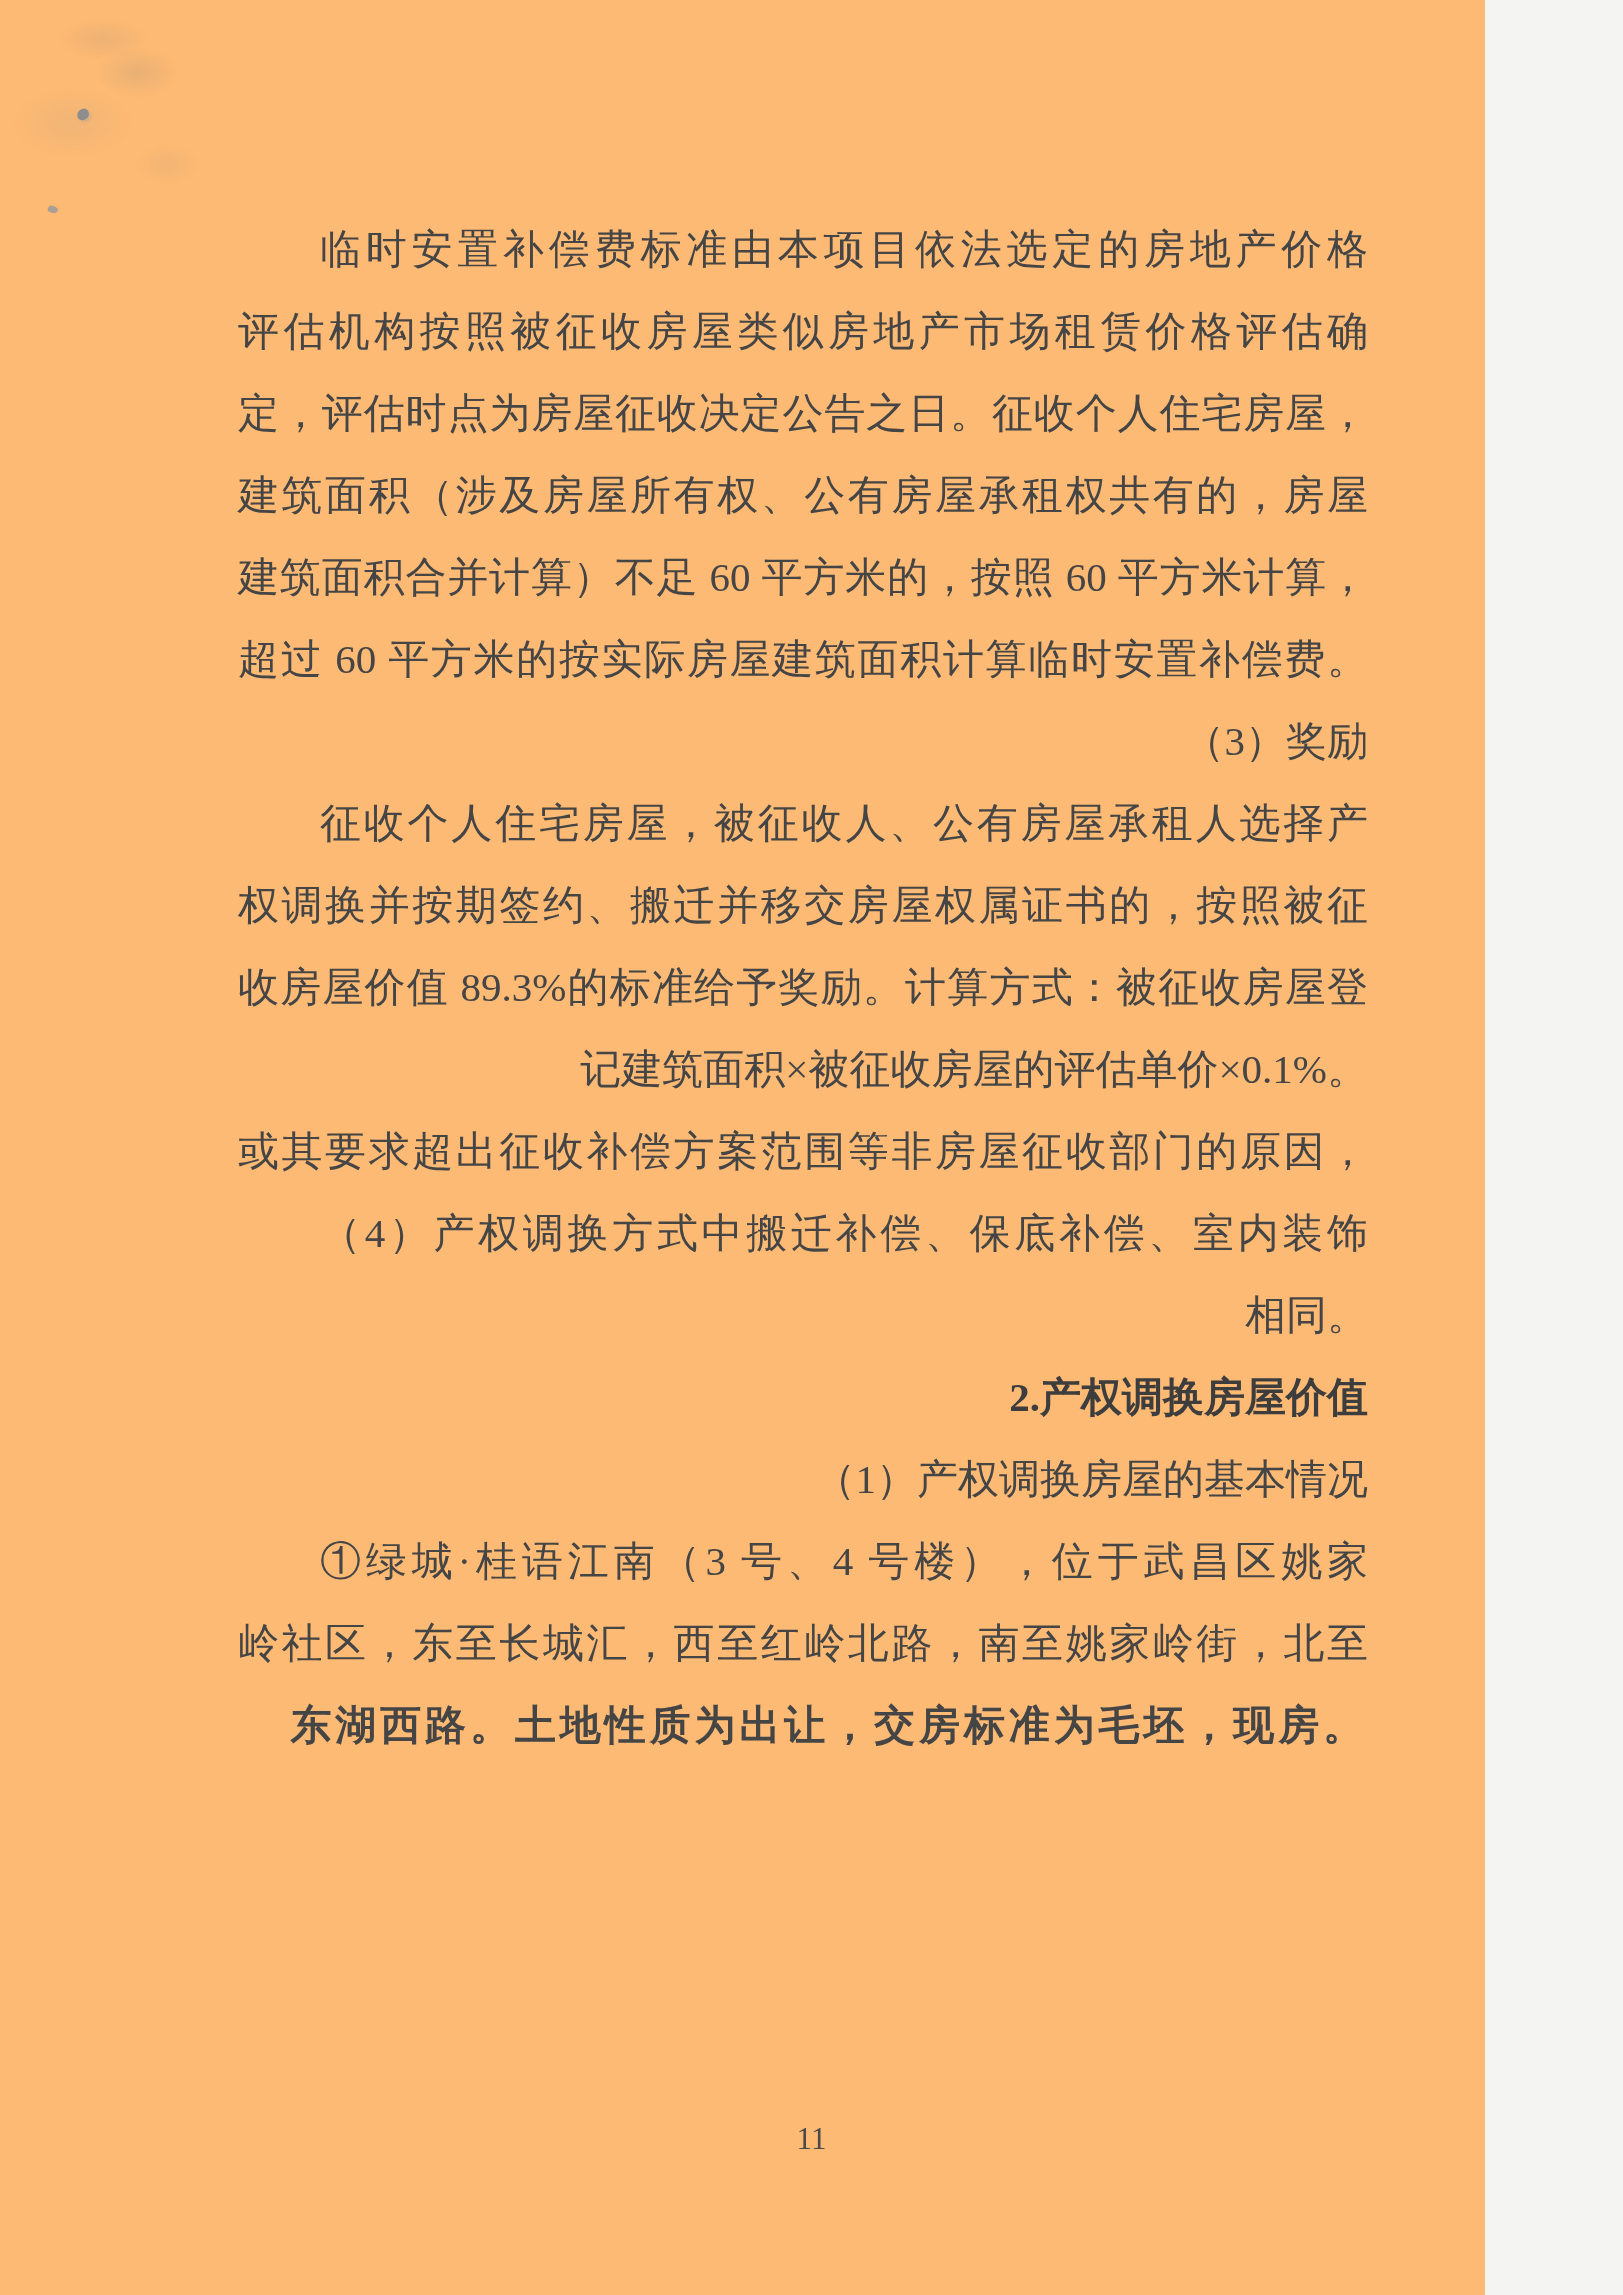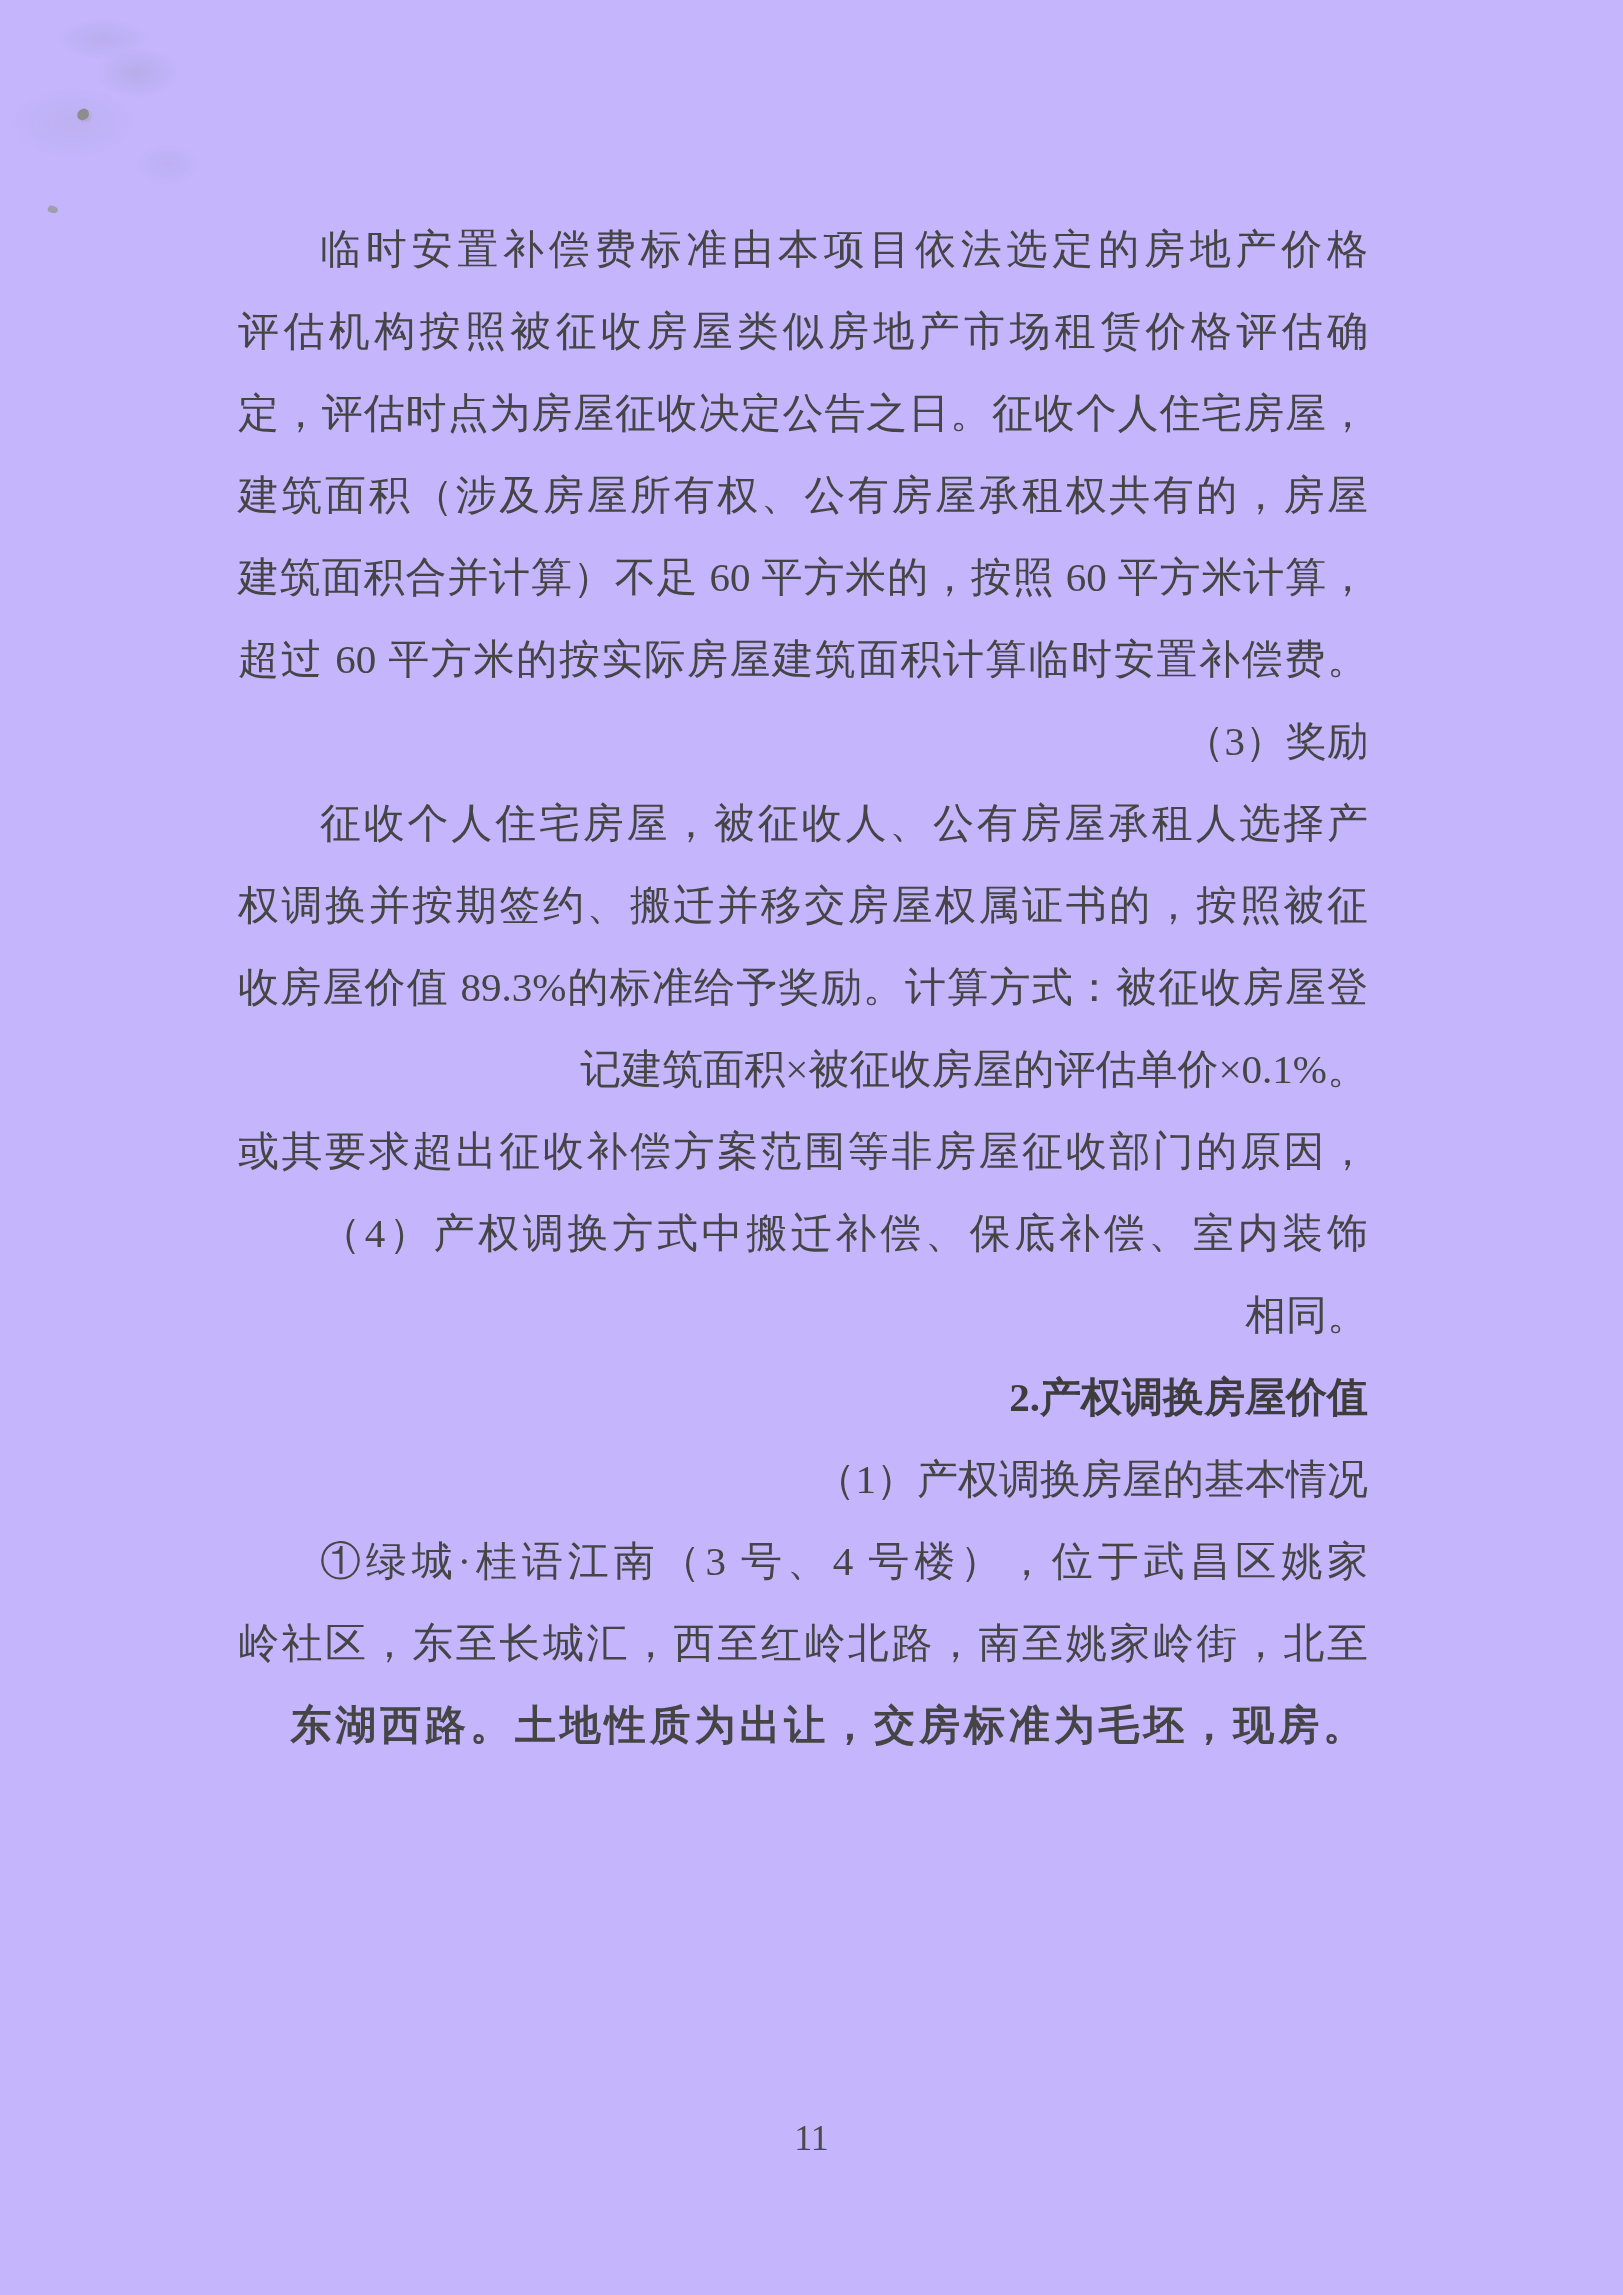--- a/index.html
+++ b/index.html
@@ -3,22 +3,22 @@
 <meta charset="utf-8">
 <style>
   html, body { margin: 0; padding: 0; }
   body {
     width: 1623px; height: 2295px;
     background: #f4f4f2;
     font-family: "Liberation Serif", "DejaVu Serif", serif;
   }
   .sheet {
     position: relative;
-    width: 1623px; height: 2295px;
-    background: #c4b5fd;
+    width: 1485px; height: 2295px;
+    background: #fdba74;
     overflow: hidden;
   }
   
   .textblock {
     position: absolute;
     left: 238px; top: 208px;
     width: 1130px;
   }
   .line {
     height: 82px;
@@ -37,21 +37,21 @@
   .line.indent { text-indent: 82px; }
   .line.heading { font-weight: bold; color: #3d3d3d; }
   .line.loose { letter-spacing: 3.9px; font-weight: bold; }
 
   
   .pageno {
     position: absolute;
     top: 2119px; left: 0;
     width: 1623px;
     text-align: center;
-    font-size: 36px;
+    font-size: 31px;
     line-height: 39px;
     color: #4a4a4a;
   }
 
   
   .scan-smudge {
     position: absolute;
     left: 11.8px; top: 14.4px;
     width: 216px; height: 209px;
     background:

